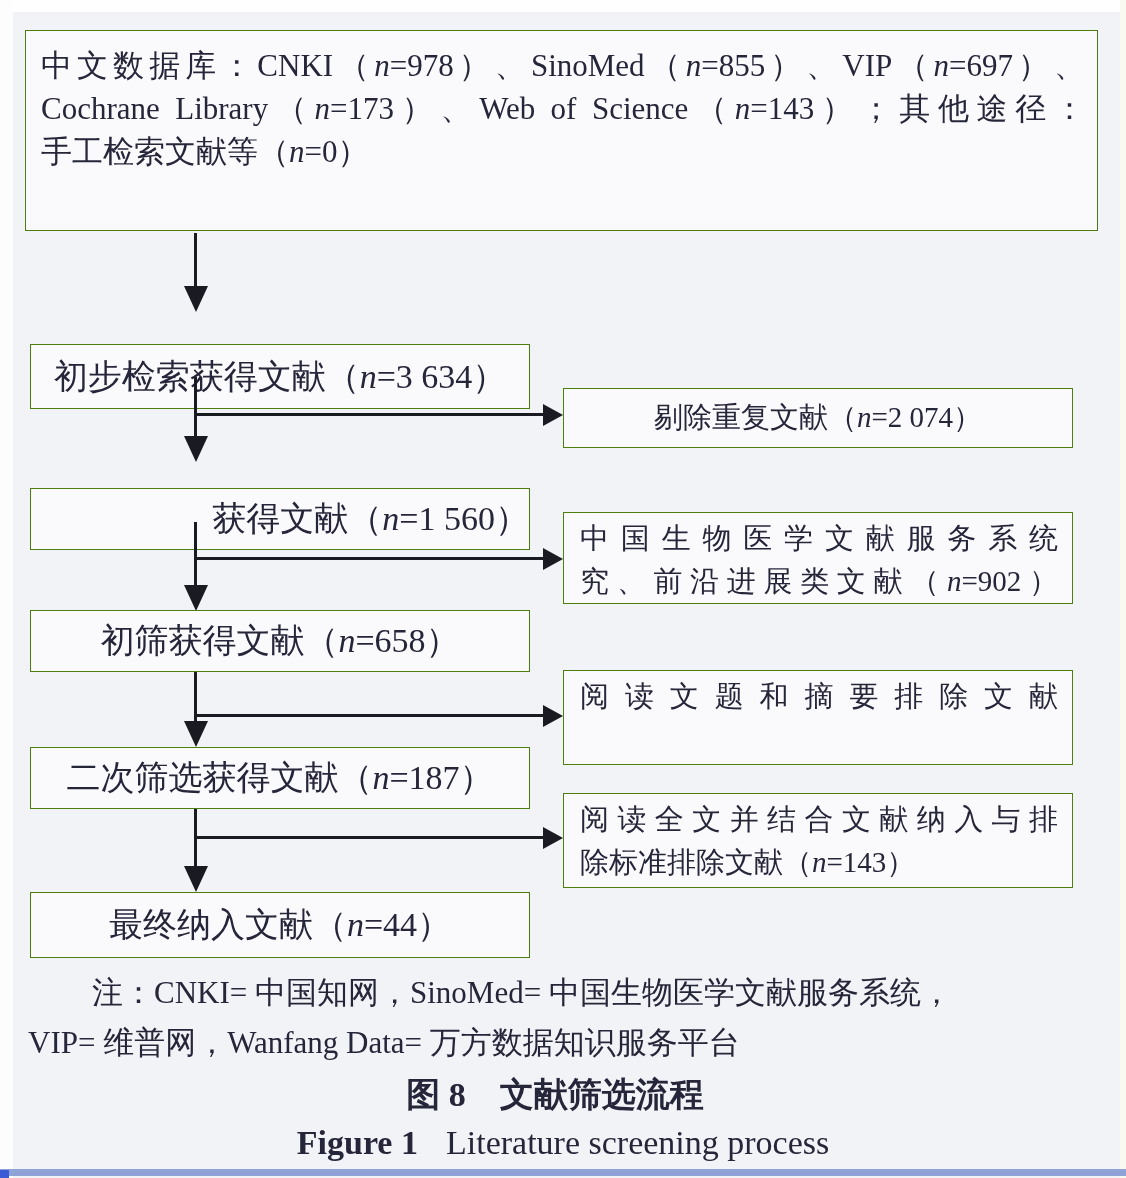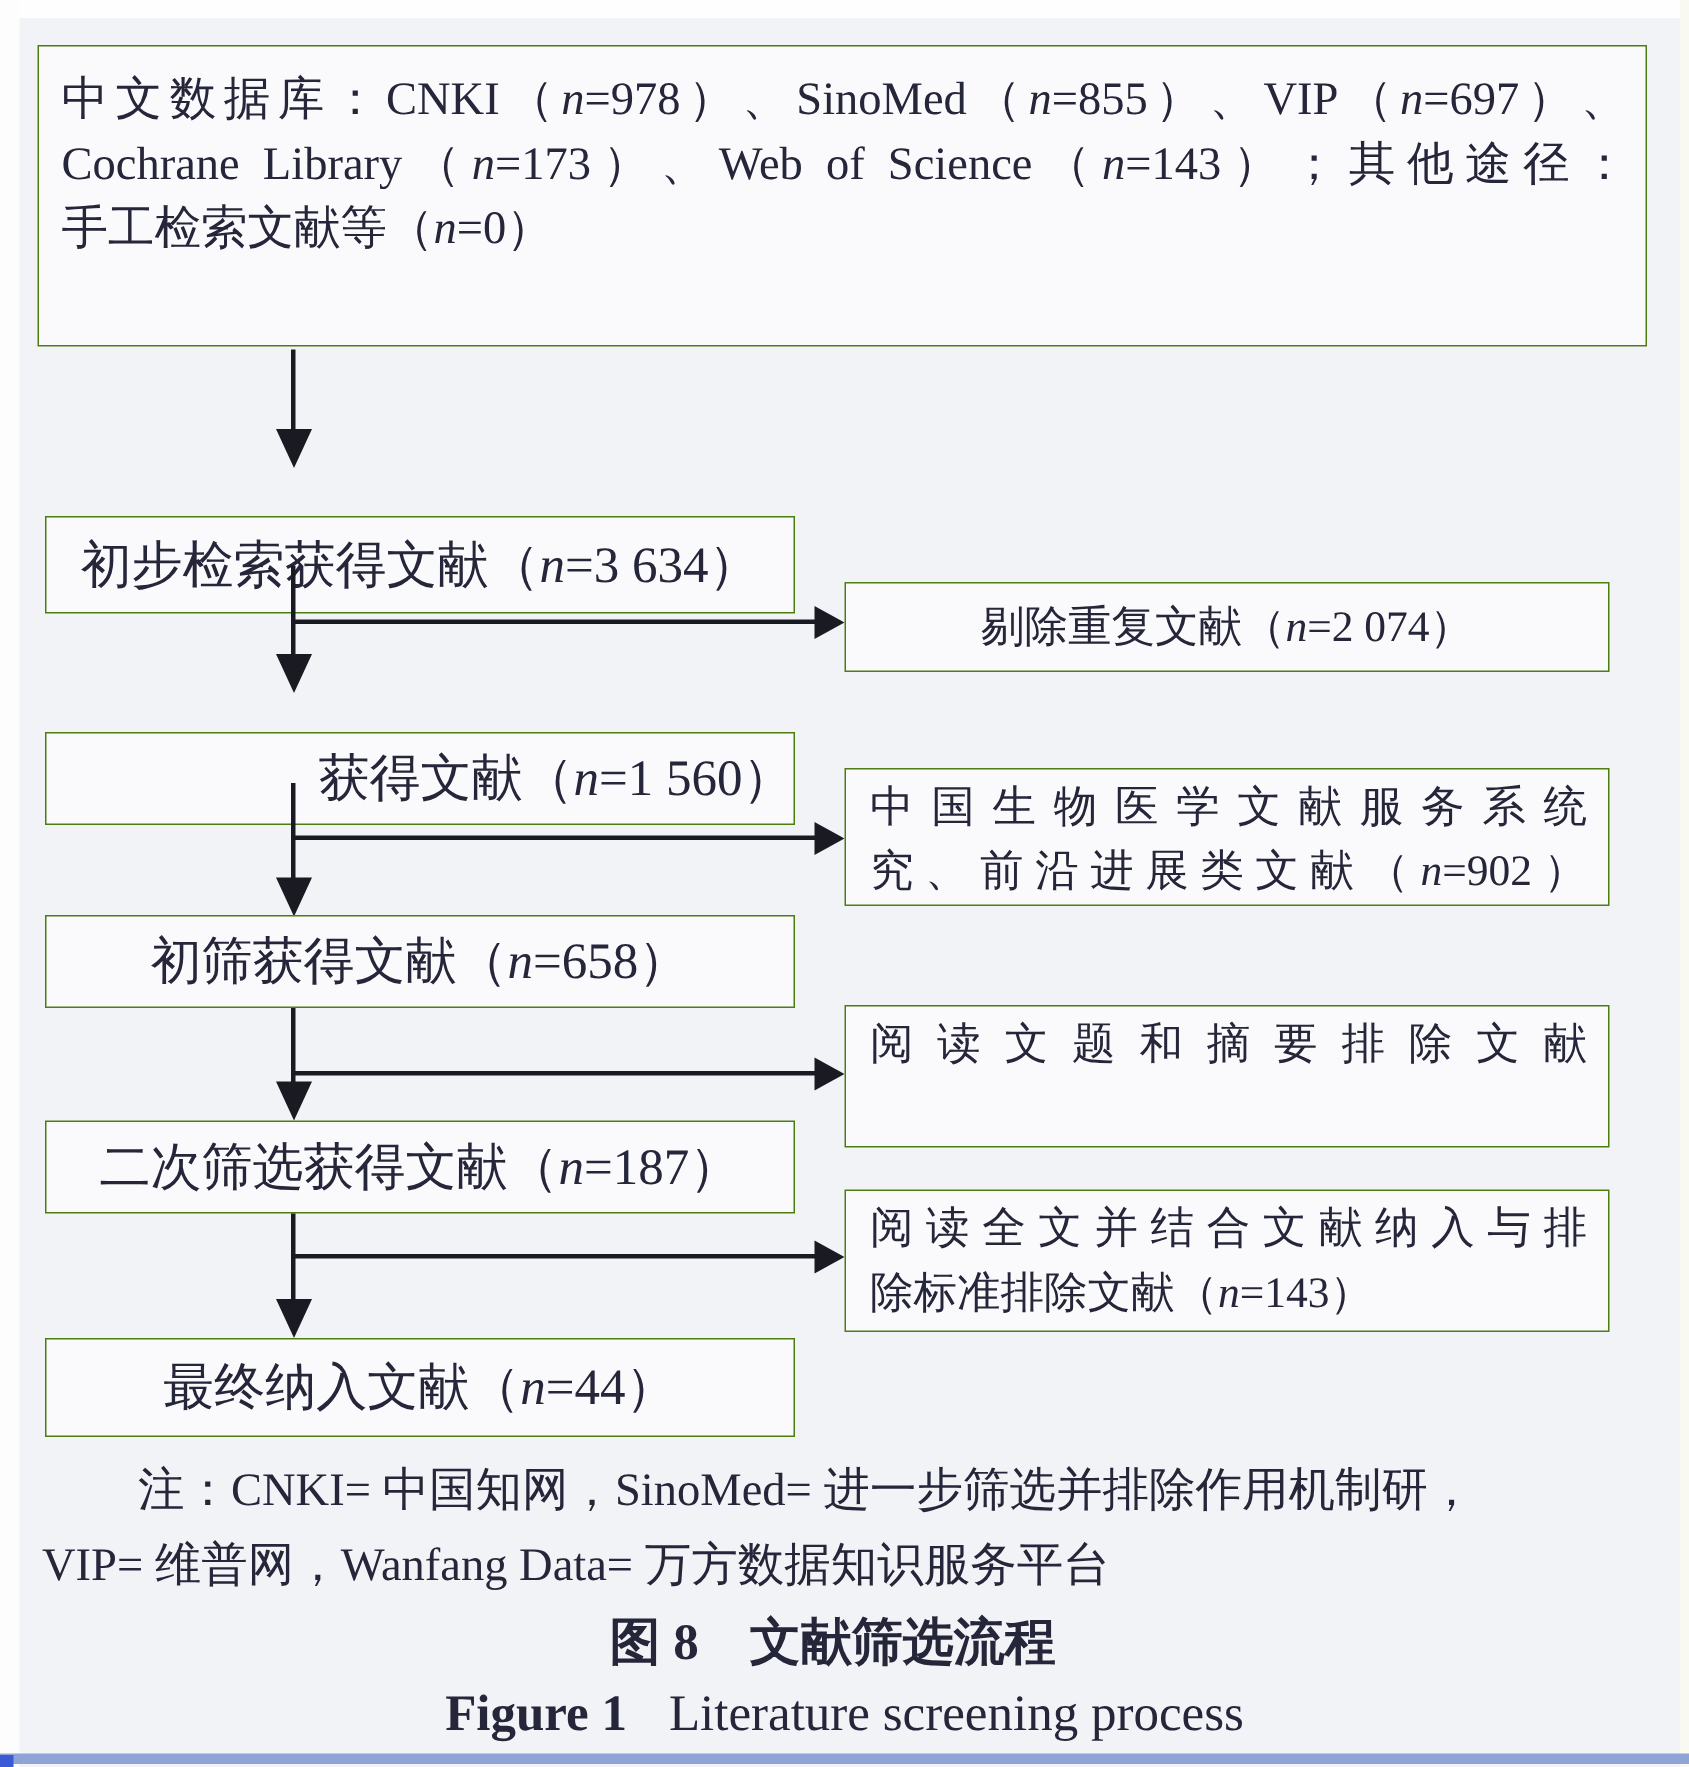--- a/index.html
+++ b/index.html
@@ -148,21 +148,21 @@
 
   <div class="fbox rbox" style="top:793px;height:95px;">
     <div class="rln">阅读全文并结合文献纳入与排</div>
     <div class="rln left">除标准排除文献（<i class="var">n</i>=143）</div>
   </div>
 
   <div class="fbox lbox" style="top:892px;height:66px;">
     <span>最终纳入文献（<i class="var">n</i>=44）</span>
   </div>
 
-  <div class="note" style="left:92px;top:972px;">注：CNKI= 中国知网，SinoMed= 进一步筛选并排除作用机制研，</div>
+  <div class="note" style="left:92px;top:972px;">注：CNKI= 中国知网，SinoMed= 中国生物医学文献服务系统，</div>
   <div class="note" style="left:28px;top:1022px;">VIP= 维普网，Wanfang Data= 万方数据知识服务平台</div>
 
   <div class="cap-zh">图 8　文献筛选流程</div>
   <div class="cap-en">
     <span class="b">Figure 1</span><span class="t">Literature screening process</span>
   </div>
 
 </div>
 
 </body></html>

